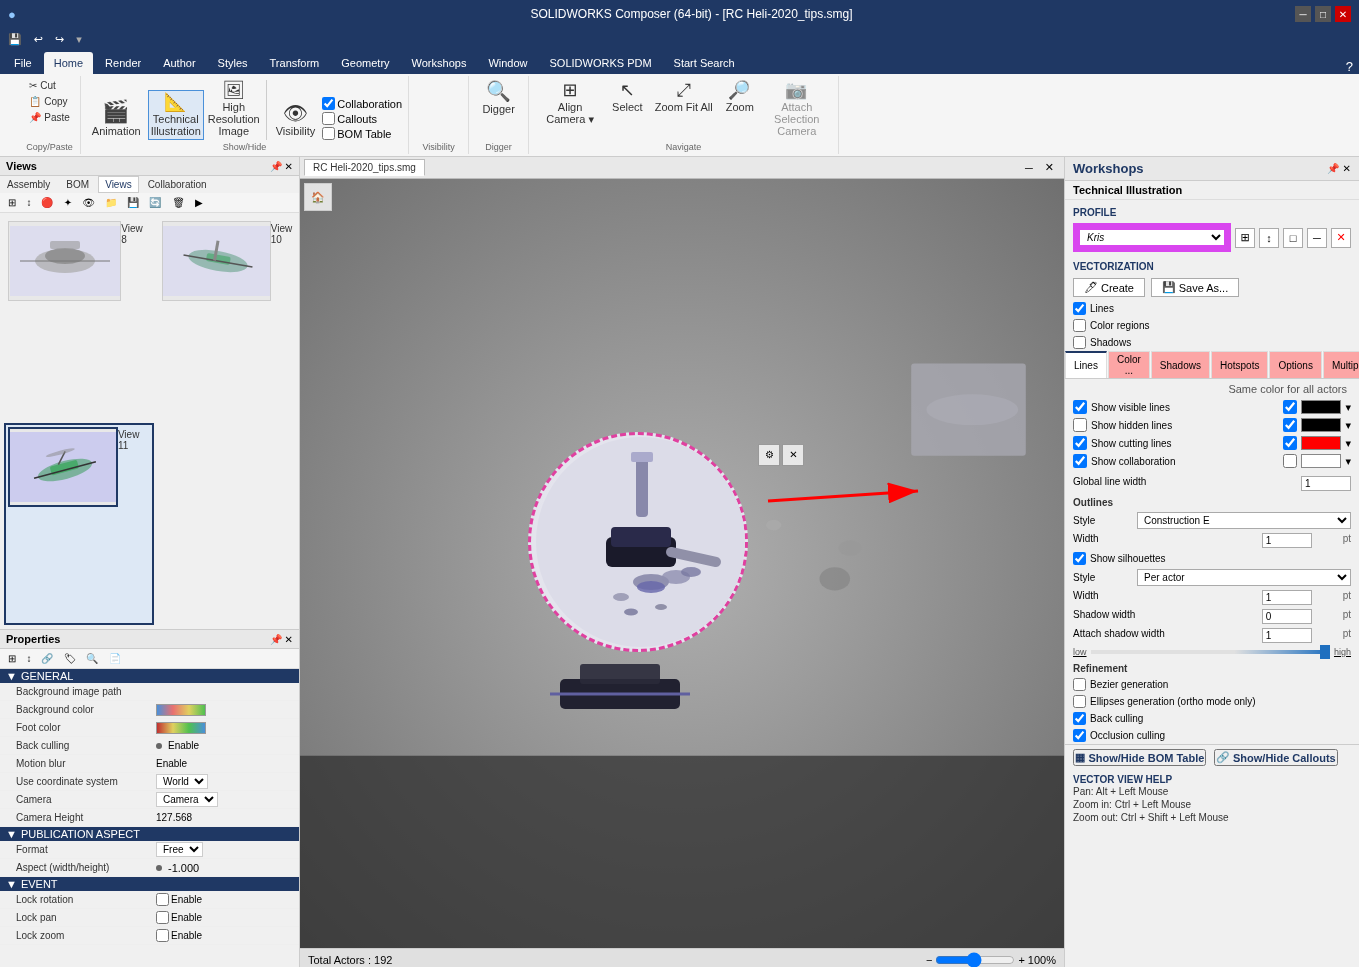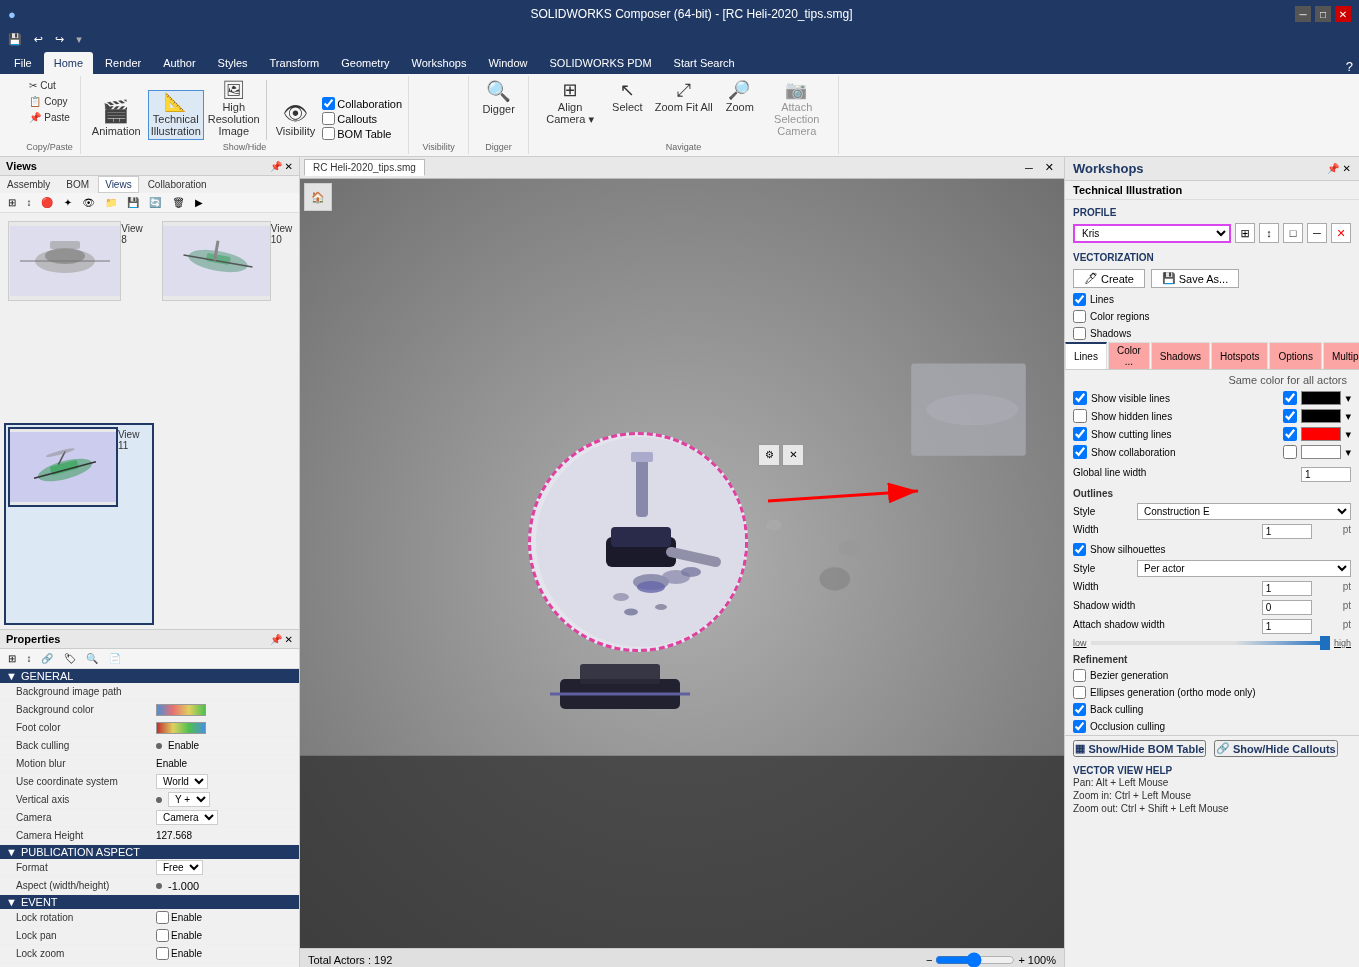--- a/index.html
+++ b/index.html
@@ -371,24 +371,25 @@
     }
     .ws-row label { font-size: 10px; color: #333; }
     .ws-profile-row {
       display: flex;
       align-items: center;
       padding: 2px 8px;
       gap: 4px;
     }
     .ws-profile-select {
       flex: 1;
-      border: 2px solid #d946ef;
+      border: 7px solid #d946ef;
       background: white;
       padding: 1px 3px;
       font-size: 10px;
+      font-style: italic;
     }
     .ws-icon-btn {
       width: 20px;
       height: 20px;
       border: 1px solid #aaa;
       background: white;
       cursor: pointer;
       display: flex;
       align-items: center;
       justify-content: center;
@@ -823,29 +824,20 @@
         </div>
         <div class="prop-row">
           <span class="prop-key">Use coordinate system</span>
           <span class="prop-value">
             <select class="prop-dropdown">
               <option>World</option>
             </select>
           </span>
         </div>
         <div class="prop-row">
-          <span class="prop-key">Vertical axis</span>
-          <span class="prop-value">
-            <span class="prop-dot"></span>
-            <select class="prop-dropdown">
-              <option>Y +</option>
-            </select>
-          </span>
-        </div>
-        <div class="prop-row">
           <span class="prop-key">Camera</span>
           <span class="prop-value">
             <select class="prop-dropdown">
               <option>Camera</option>
             </select>
           </span>
         </div>
         <div class="prop-row">
           <span class="prop-key">Camera Height</span>
           <span class="prop-value">127.568</span>

